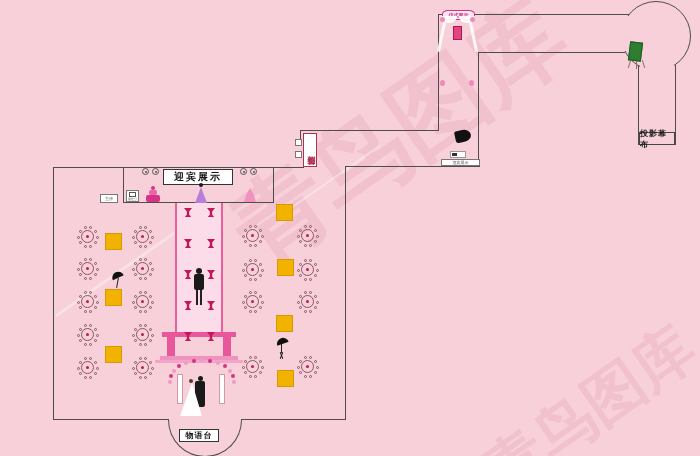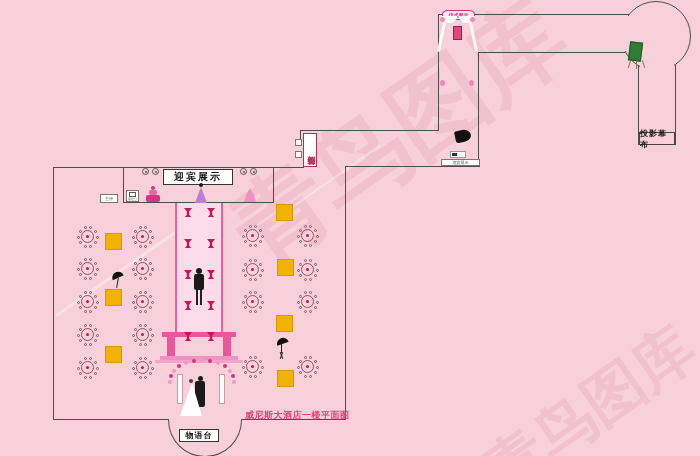--- a/index.html
+++ b/index.html
@@ -76,21 +76,20 @@
 
   <div class="wall" style="left:638px;top:65px;width:1px;height:80px;"></div>
   <div class="wall" style="left:675px;top:65px;width:1px;height:80px;"></div>
 
   <div class="abs" style="left:168px;top:420px;width:74px;height:37px;background:#f7d0da;border:1px solid #4d4d4d;border-top:none;border-radius:0 0 37px 37px / 0 0 37px 37px;box-sizing:border-box;"></div>
 
   <div class="boxlabel screenlbl" style="left:163px;top:169px;width:70px;height:16px;">迎宾展示</div>
   <div class="signin" style="left:303px;top:133px;width:14px;height:34px;">签到台</div>
   <div class="entrlbl" style="left:639px;top:132px;width:36px;height:13px;">投影幕布</div>
   <div class="boxlabel gatelbl" style="left:179px;top:429px;width:40px;height:13px;">物语台</div>
-  <div class="title" style="left:245px;top:409px;">威尼斯大酒店一楼平面图</div>
   <div class="ribbon" style="left:442px;top:10px;width:33px;height:10px;">仪式展示</div>
   <div class="tinybox" style="left:441px;top:159px;width:39px;height:7px;">迎宾展示</div>
   <div class="tinybox" style="left:100px;top:194px;width:18px;height:9px;">主持</div>
   <div class="tinybox" style="left:126px;top:190px;width:13px;height:12px;font-size:3px;flex-direction:column;">
     <span style="display:block;width:7px;height:5px;border:1px solid #555;box-sizing:border-box;"></span>
     <span>音控台</span>
   </div>
 
   <div class="tinybox" style="left:295px;top:139px;width:7px;height:7px;"></div>
   <div class="tinybox" style="left:295px;top:151px;width:7px;height:7px;"></div>

